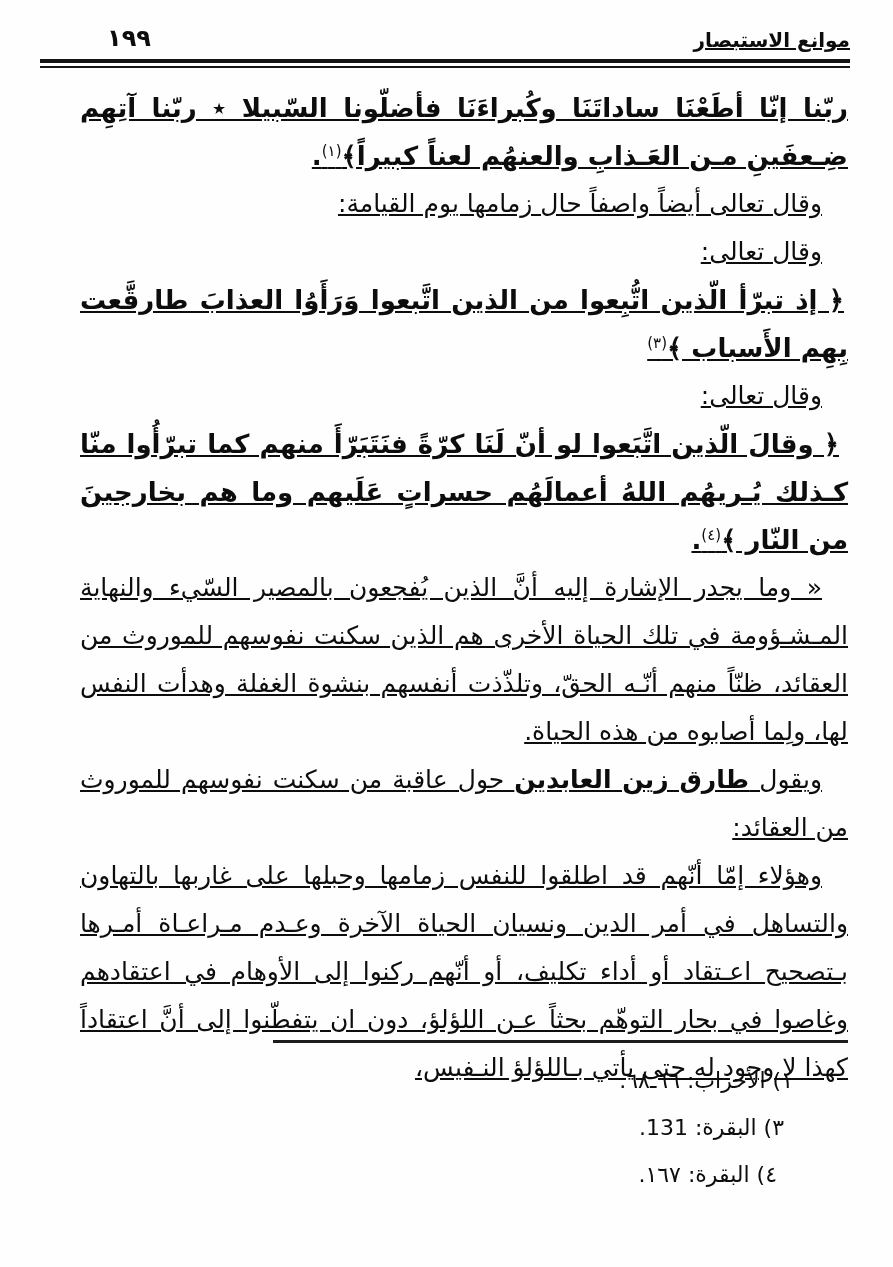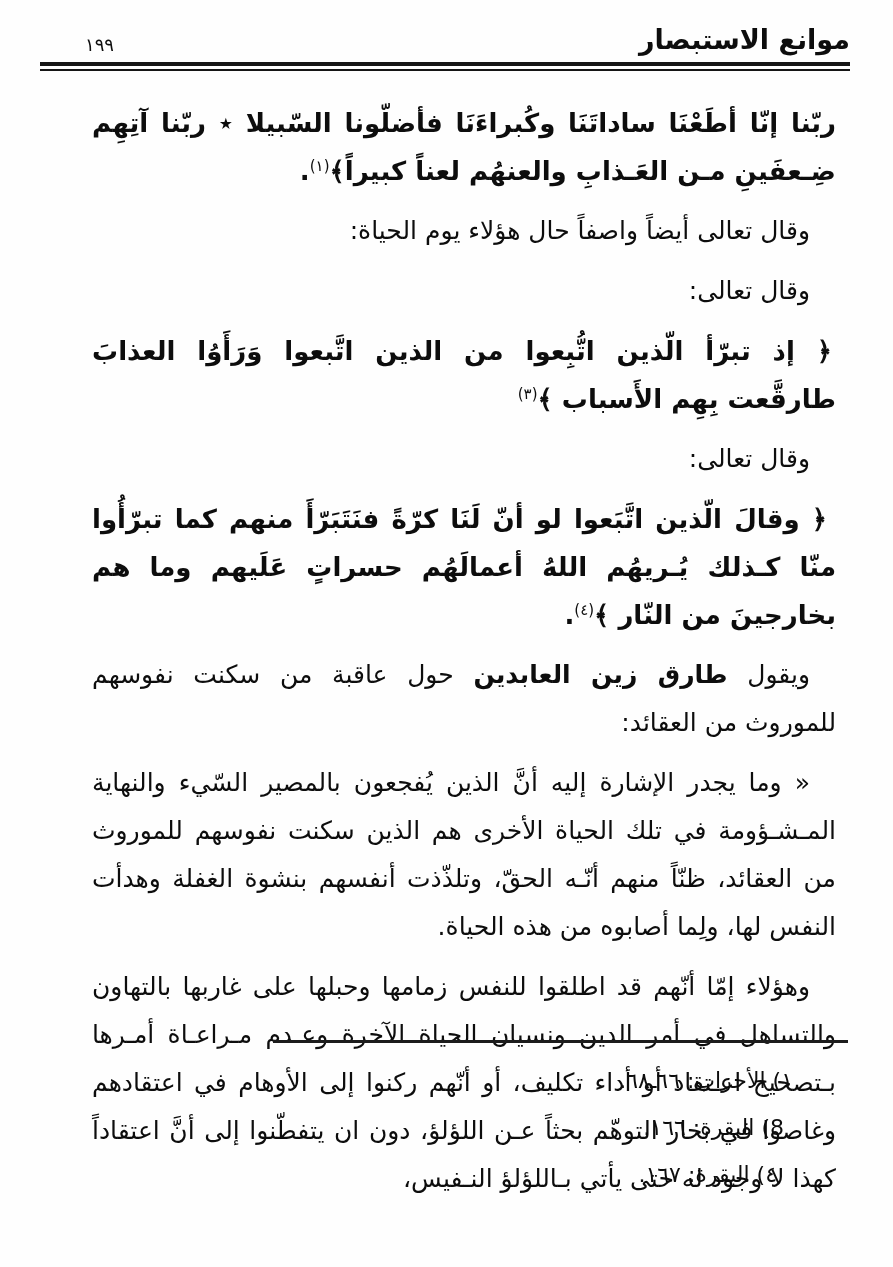--- a/index.html
+++ b/index.html
@@ -15,42 +15,44 @@
     box-sizing:border-box;
   }
   
   .page-header{
     display:flex;
     justify-content:space-between;
     align-items:flex-end;
     padding:24px 43px 0 85px;
   }
   .book-title{
-    font-size:27px;
+    font-size:20px;
     font-weight:bold;
     letter-spacing:0;
+    text-decoration:underline;
   }
   .page-number{
-    font-size:18px;
-    font-weight:normal;
+    font-size:24px;
+    font-weight:bold;
+    margin-left:22px;
   }
   .header-rule{
     margin:7px 43px 0 40px;
     height:3px;
     border-top:4px solid #151515;
     border-bottom:2px solid #151515;
   }
   
   .body-text{
     padding:16px 45px 0 80px;
     font-size:25px;
     line-height:48px;
     text-align:justify;
   }
-  .body-text p{margin:12px;}
+  .body-text p{margin:0;text-decoration:underline;}
   .narrative{text-indent:26px;font-weight:normal;}
   .verse{
     font-weight:bold;
     text-indent:9px;
     font-size:26px;
   }
   .verse.continuation{text-indent:0;}
   .verse.flush{text-indent:4px;}
   .bold-name{font-weight:bold;}
   sup.fn-marker{
@@ -94,41 +96,41 @@
     <span class="book-title">موانع الاستبصار</span>
     <span class="page-number">١٩٩</span>
   </header>
 
   <div class="header-rule"></div>
 
   <main class="body-text">
 
     <p class="verse continuation"><span>ربّنا إنّا أطَعْنَا ساداتَنَا وكُبراءَنَا فأضلّونا السّبيلا ٭ ربّنا آتِهِم ضِـعفَينِ مـن العَـذابِ والعنهُم لعناً كبيراً﴾</span><sup class="fn-marker">(١)</sup><span>.</span></p>
 
-    <p class="narrative">وقال تعالى أيضاً واصفاً حال هؤلاء يوم الحياة:</p>
+    <p class="narrative">وقال تعالى أيضاً واصفاً حال زمامها يوم القيامة:</p>
 
 
     <p class="narrative">وقال تعالى:</p>
 
     <p class="verse flush"><span>﴿ إذ تبرّأ الّذين اتُّبِعوا من الذين اتَّبعوا وَرَأَوُا العذابَ طارقَّعت بِهِم الأَسباب ﴾</span><sup class="fn-marker">(٣)</sup><span></span></p>
 
     <p class="narrative">وقال تعالى:</p>
 
     <p class="verse"><span>﴿ وقالَ الّذين اتَّبَعوا لو أنّ لَنَا كرّةً فنَتَبَرّأَ منهم كما تبرّأُوا منّا كـذلك يُـريهُم اللهُ أعمالَهُم حسراتٍ عَلَيهم وما هم بخارجينَ من النّار ﴾</span><sup class="fn-marker">(٤)</sup><span>.</span></p>
 
+    <p class="narrative">« وما يجدر الإشارة إليه أنَّ الذين يُفجعون بالمصير السّيء والنهاية المـشـؤومة في تلك الحياة الأخرى هم الذين سكنت نفوسهم للموروث من العقائد، ظنّاً منهم أنّـه الحقّ، وتلذّذت أنفسهم بنشوة الغفلة وهدأت النفس لها، ولِما أصابوه من هذه الحياة.</p>
+
     <p class="narrative"><span>ويقول </span><span class="bold-name">طارق زين العابدين</span><span> حول عاقبة من سكنت نفوسهم للموروث من العقائد:</span></p>
-
-    <p class="narrative">« وما يجدر الإشارة إليه أنَّ الذين يُفجعون بالمصير السّيء والنهاية المـشـؤومة في تلك الحياة الأخرى هم الذين سكنت نفوسهم للموروث من العقائد، ظنّاً منهم أنّـه الحقّ، وتلذّذت أنفسهم بنشوة الغفلة وهدأت النفس لها، ولِما أصابوه من هذه الحياة.</p>
 
     <p class="narrative">وهؤلاء إمّا أنّهم قد اطلقوا للنفس زمامها وحبلها على غاربها بالتهاون والتساهل في أمر الدين ونسيان الحياة الآخرة وعـدم مـراعـاة أمـرها بـتصحيح اعـتقاد أو أداء تكليف، أو أنّهم ركنوا إلى الأوهام في اعتقادهم وغاصوا في بحار التوهّم بحثاً عـن اللؤلؤ، دون ان يتفطّنوا إلى أنَّ اعتقاداً كهذا لا وجود له حتى يأتي بـاللؤلؤ النـفيس،</p>
 
   </main>
 
   <footer class="footnote-area">
     <div class="fn-rule"></div>
     <ol class="footnotes">
       <li>١) الأحزاب: ٦٦ـ٦٨.</li>
-      <li>8) البقرة: ١٦٦.</li>
+      <li>٣) البقرة: 131.</li>
       <li>٤) البقرة: ١٦٧.</li>
     </ol>
   </footer>
 
 </div>
 
 </body></html>

